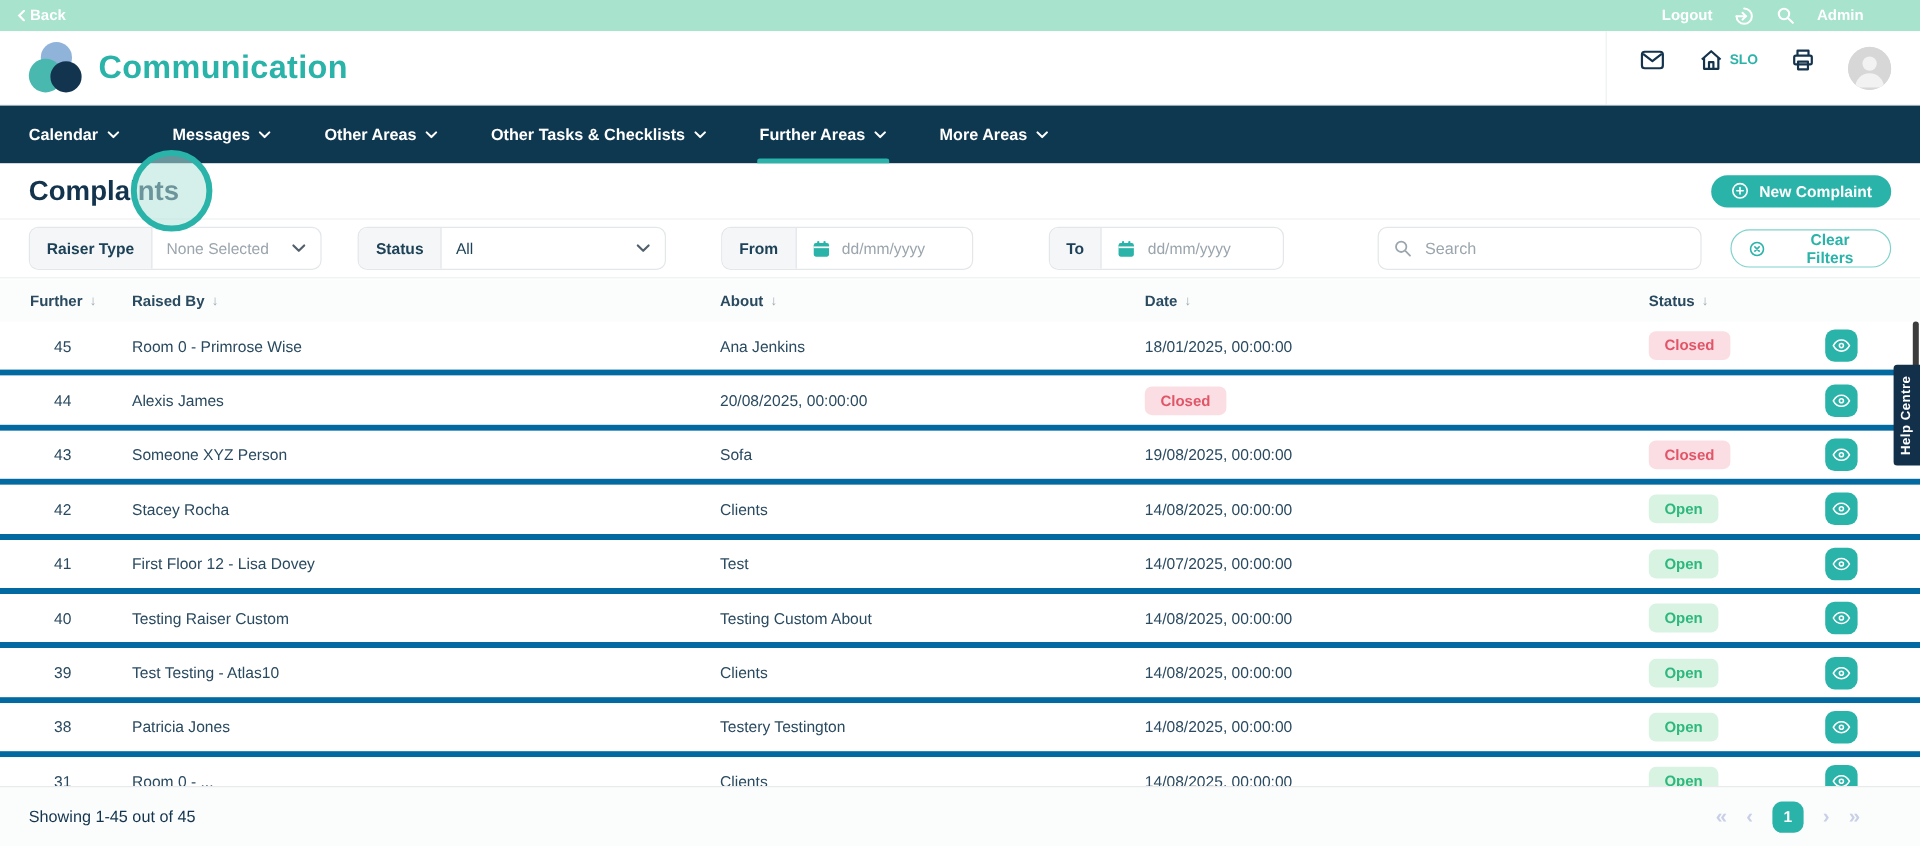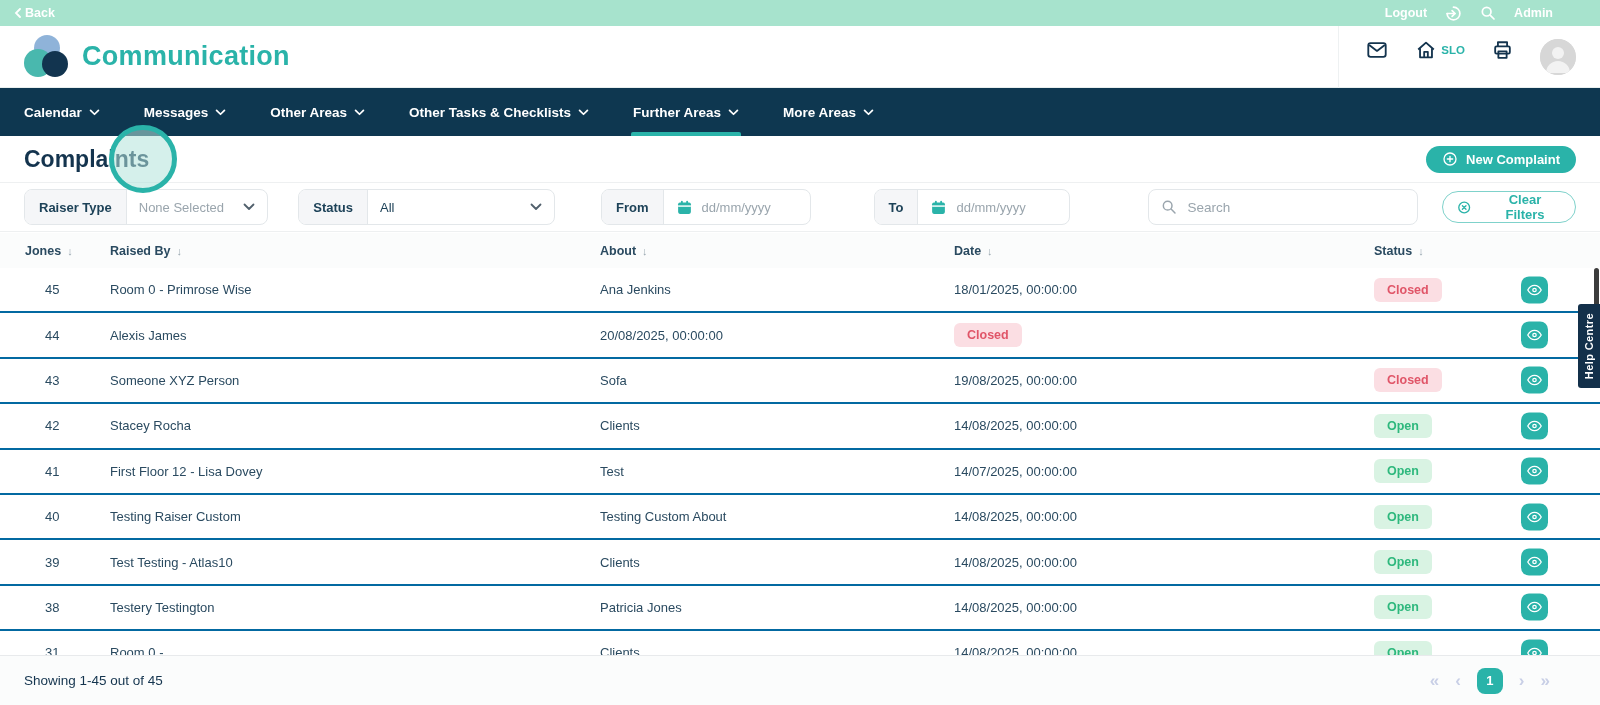--- a/index.html
+++ b/index.html
@@ -122,21 +122,21 @@
     font-size:12.5px; font-weight:600; color:#2a4a60;
   }
   .th { display:flex; align-items:center; gap:6px; cursor:pointer; }
   .th.num { padding-left:25px; }
   .sort { color:#9aa7b0; font-size:11px; font-weight:normal; }
   .tbody {
     position:absolute; top:268px; left:0; width:1600px; height:387px;
     overflow:hidden;
   }
   .trow {
-    position:relative; height:45.4px; border-bottom:2px solid #0369a1;
+    position:relative; height:45.4px; border-bottom:5px solid #0369a1;
     display:grid; align-items:center;
     grid-template-columns:110px 490px 354px 420px 1fr;
     font-size:13px; color:#2a4a60; background:#fff;
   }
   .td.num { padding-left:45px; }
   .badge {
     display:inline-block; padding:5px 13px; border-radius:6px;
     font-size:12.5px; font-weight:600; justify-self:start;
   }
   .eye-btn {
@@ -394,21 +394,21 @@
       <svg width="15" height="15" viewBox="0 0 24 24" fill="none" stroke="#2ab3a9" stroke-width="2.2" stroke-linecap="round">
           <circle cx="12" cy="12" r="9"></circle>
           <path d="M9 9l6 6M15 9l-6 6"></path>
         </svg>
       <span>Clear Filters</span>
     </button>
   </div>
 
   <div class="thead">
     <div class="th num">
-        <span>Jones</span>
+        <span>Further</span>
         <span class="sort">↓</span>
       </div>
     <div class="th">
         <span>Raised By</span>
         <span class="sort">↓</span>
       </div>
     <div class="th">
         <span>About</span>
         <span class="sort">↓</span>
       </div>
@@ -515,22 +515,22 @@
       <button class="eye-btn">
         <svg width="17" height="17" viewBox="0 0 24 24" fill="none">
             <path d="M2.5 12S6 5.5 12 5.5 21.5 12 21.5 12 18 18.5 12 18.5 2.5 12 2.5 12z" stroke="#fff" stroke-width="1.8"></path>
             <circle cx="12" cy="12" r="2.4" stroke="#fff" stroke-width="1.8"></circle>
           </svg>
       </button>
     </div>
 
     <div class="trow">
       <div class="td num">38</div>
+      <div class="td">Patricia Jones</div>
       <div class="td">Testery Testington</div>
-      <div class="td">Patricia Jones</div>
       <div class="td">14/08/2025, 00:00:00</div>
       <div class="td"><span class="badge" style="background: rgb(217, 243, 227); color: rgb(46, 184, 125);">Open</span></div>
       <button class="eye-btn">
         <svg width="17" height="17" viewBox="0 0 24 24" fill="none">
             <path d="M2.5 12S6 5.5 12 5.5 21.5 12 21.5 12 18 18.5 12 18.5 2.5 12 2.5 12z" stroke="#fff" stroke-width="1.8"></path>
             <circle cx="12" cy="12" r="2.4" stroke="#fff" stroke-width="1.8"></circle>
           </svg>
       </button>
     </div>
 

